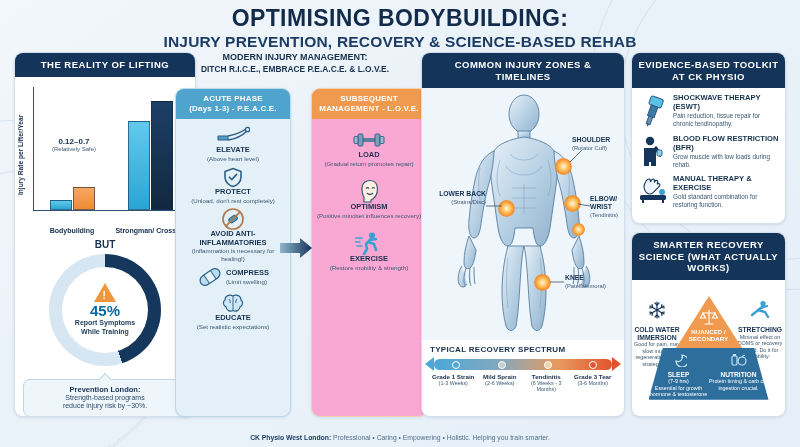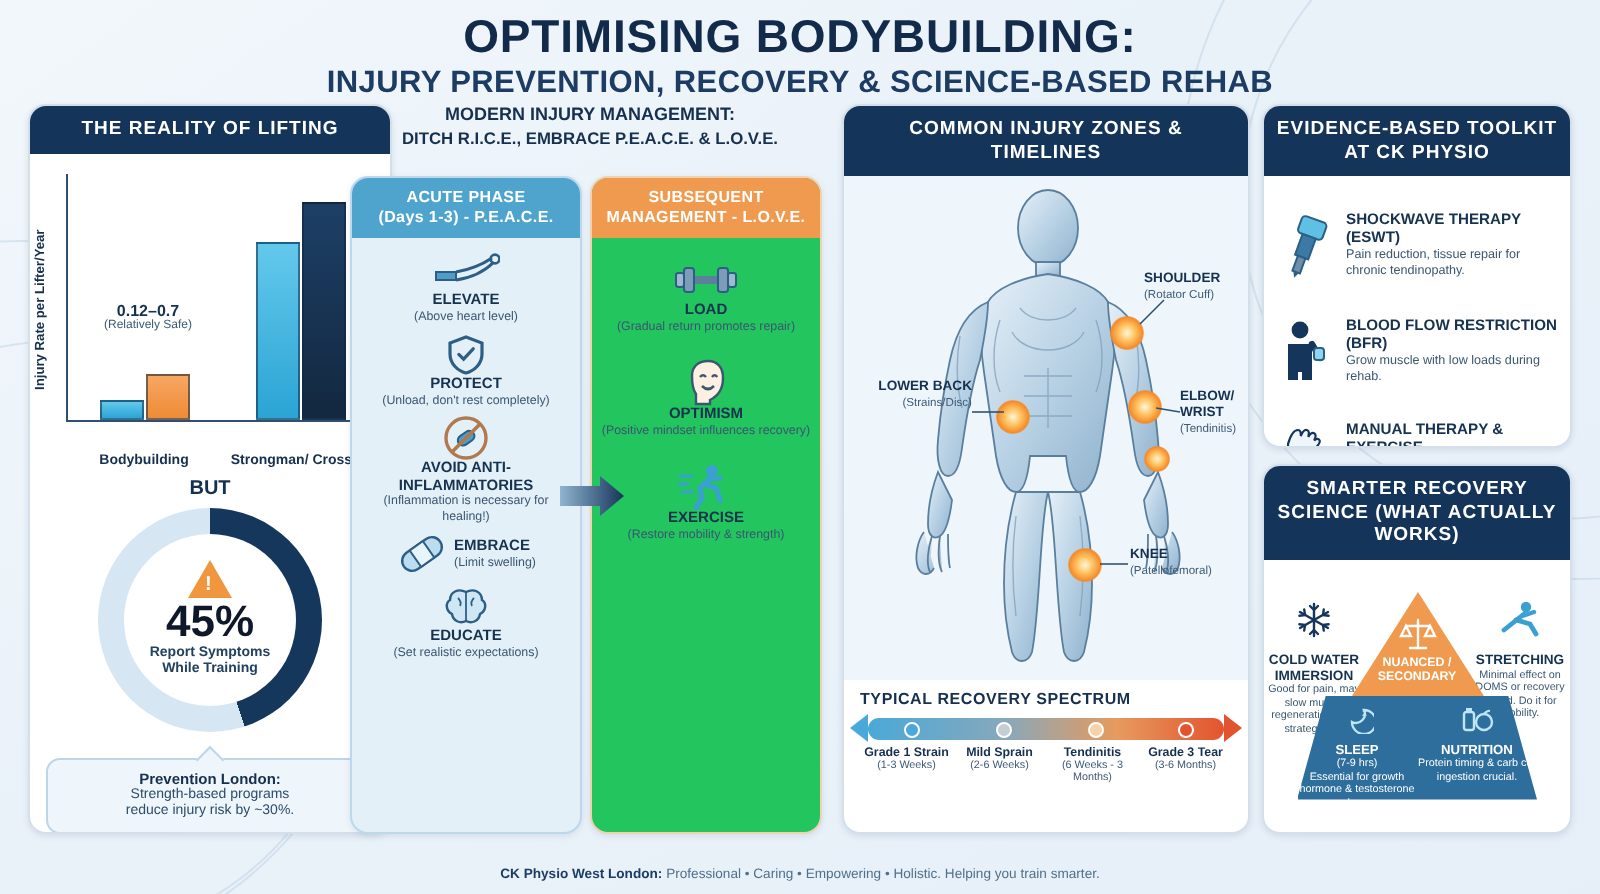--- a/index.html
+++ b/index.html
@@ -37,58 +37,58 @@
             font-size:6.6px; font-weight:bold; color:#16304f; text-align:center; }
   .plot { position:absolute; left:18px; top:10px; right:6px; bottom:26px;
           border-left:1.6px solid #2f4f73; border-bottom:1.6px solid #2f4f73; }
   .bars { position:absolute; left:0; bottom:0; width:100%; height:100%;
           display:flex; align-items:flex-end; }
   .bargrp { flex:1; display:flex; align-items:flex-end; justify-content:center; gap:1px; height:100%; }
   .bar { width:22px; border:1px solid rgba(15,40,70,.55); }
   .b-light { background:linear-gradient(180deg,#63c9ec,#2ba4d4); }
   .b-orange{ background:linear-gradient(180deg,#f7a763,#ef8b36); }
   .b-navy  { background:linear-gradient(180deg,#1d3f66,#13283f); }
-  .annot { position:absolute; left:22px; top:74px; width:74px; text-align:center; line-height:1.15; }
+  .annot { position:absolute; left:22px; top:60px; width:74px; text-align:center; line-height:1.15; }
   .annot .big { font-size:8px; font-weight:bold; color:#16304f; }
   .annot .sm  { font-size:6px; color:#3c5873; }
   .xlabels { position:absolute; left:18px; right:6px; bottom:2px; display:flex; }
   .xlabels div { flex:1; text-align:center; font-size:7px; font-weight:bold;
                  color:#16304f; line-height:1.15; }
   .butlab { text-align:center; font-size:10px; font-weight:bold; color:#16304f; margin-top:2px; }
 
   .donutwrap { position:relative; width:112px; height:112px; margin:4px auto 0 auto; }
   .donut { position:absolute; inset:0; border-radius:50%;
            background:conic-gradient(#15375c 0deg 162deg, #d6e6f2 162deg 360deg); }
   .donut::after { content:""; position:absolute; inset:13px; background:#fff; border-radius:50%; }
   .donutinner { position:absolute; inset:0; display:flex; flex-direction:column;
                 align-items:center; justify-content:center; z-index:2; }
   .warn { width:0;height:0;border-left:11px solid transparent;border-right:11px solid transparent;
           border-bottom:19px solid #f0963f; position:relative; margin-bottom:1px; }
   .warn span { position:absolute; left:-2.5px; top:7px; font-size:10px; color:#fff; font-weight:bold; }
-  .pct { font-size:22px; font-weight:bold; color:#0f172a; line-height:1; }
+  .pct { font-size:15px; font-weight:bold; color:#0369a1; line-height:1; }
   .pctsub { font-size:7px; font-weight:bold; color:#22425f; text-align:center; line-height:1.2; margin-top:1px; }
 
   .callout { position:relative; margin:13px 8px 0 8px; background:#eef6fb;
              border:1px solid #bcd6e8; border-radius:7px; padding:5px 4px; text-align:center; }
   .callout::before { content:""; position:absolute; top:-5px; left:50%; margin-left:-5px;
                      width:9px;height:9px;background:#eef6fb;border-left:1px solid #bcd6e8;
                      border-top:1px solid #bcd6e8; transform:rotate(45deg); }
   .callout .ct { font-size:7.5px; font-weight:bold; color:#16304f; }
   .callout .cb { font-size:7px; color:#2c4c6b; line-height:1.25; }
 
   
   #col2 { left:175px; top:52px; width:240px; height:365px; background:transparent;
           border:none; box-shadow:none; }
   .c2head { text-align:center; font-size:9px; font-weight:bold; color:#16304f; line-height:1.3; }
   .c2head .l2 { font-size:8.4px; }
   .panels { position:absolute; top:36px; left:0; width:240px; height:329px; }
   .panel { position:absolute; top:0; border-radius:9px; overflow:hidden;
            border:1px solid #cfe0ec; box-shadow:0 1px 3px rgba(30,60,95,.10); height:329px; }
   .panelA { left:0; width:116px; background:#e4f0f8; border-color:#bcd8ea; }
-  .panelB { left:120px; width:116px; background:#22c55e; border-color:#f0d2b0; }
+  .panelB { left:136px; width:116px; background:#f9a8d4; border-color:#f0d2b0; }
   .phdr { color:#fff; text-align:center; font-weight:bold; font-size:8px;
           line-height:1.25; padding:5px 3px; letter-spacing:.2px; }
   .phdrA { background:#4fa4cd; }
   .phdrB { background:#ef9a4e; }
   .steps { padding:5px 4px; }
   .step { text-align:center; margin-bottom:4px; }
   .stepname { font-size:7.5px; font-weight:bold; color:#15324f; line-height:1.15; }
   .stepdesc{ font-size:6.2px; color:#3a5770; line-height:1.2; }
   .ico { height:22px; display:flex; align-items:center; justify-content:center; }
   .stepC { display:flex; align-items:center; justify-content:center; gap:3px; text-align:left; }
@@ -113,21 +113,21 @@
   .dot { position:absolute; top:1.5px; width:8px; height:8px; border-radius:50%;
          border:1.5px solid #fff; }
   .specl { display:flex; margin-top:3px; }
   .specl div { flex:1; text-align:center; }
   .specl .n { font-size:6.2px; font-weight:bold; color:#16304f; }
   .specl .t { font-size:5.4px; color:#3d5a76; }
 
   
   #col4a { left:631px; top:52px; width:155px; height:172px; }
   #col4b { left:631px; top:232px; width:155px; height:185px; }
-  .trow { display:flex; gap:5px; padding:17px 6px 0 6px; }
+  .trow { display:flex; gap:5px; padding:5px 6px 0 6px; }
   .ticon { width:30px; flex:none; display:flex; align-items:flex-start; justify-content:center; padding-top:2px; }
   .ttxt .tn { font-size:7.6px; font-weight:bold; color:#15324f; line-height:1.2; }
   .ttxt .td { font-size:6.3px; color:#3a5770; line-height:1.25; margin-top:1px; }
 
   .pyr { position:relative; height:142px; margin-top:2px; }
   .tri { position:absolute; left:50%; margin-left:-33px; top:14px; width:0;height:0;
          border-left:33px solid transparent; border-right:33px solid transparent;
          border-bottom:52px solid #ef9a4e; }
   .trilab { position:absolute; left:50%; margin-left:-30px; top:46px; width:60px; text-align:center;
             font-size:6.2px; font-weight:bold; color:#fff; line-height:1.2; z-index:3; }
@@ -262,21 +262,21 @@
           <div class="step stepC">
             <div class="ico">
               <svg width="26" height="22" viewBox="0 0 26 22">
                   <g transform="rotate(-35 13 11)">
                     <rect x="2" y="6" width="22" height="10" rx="5" fill="#bcdcef" stroke="#2d5f86" stroke-width="1.2"></rect>
                     <rect x="9" y="6" width="8" height="10" fill="#e8f4fb" stroke="#2d5f86" stroke-width="1"></rect>
                   </g>
                 </svg>
             </div>
             <div>
-              <div class="stepname">EMBRACE</div>
+              <div class="stepname">COMPRESS</div>
               <div class="stepdesc">(Limit swelling)</div>
             </div>
           </div>
           <div class="step">
             <div class="ico">
               <svg width="24" height="21" viewBox="0 0 24 21">
                   <path d="M12 3 C8 1 4 3 4 7 C1.5 8.5 2 12.5 5 14 C5.5 17.5 9 19 12 17.5 C15 19 18.5 17.5 19 14 C22 12.5 22.5 8.5 20 7 C20 3 16 1 12 3 Z" fill="#cfe7f5" stroke="#2d5f86" stroke-width="1.2"></path>
                   <path d="M12 3 v14.5 M8 6 q2 2 1 4 M16 6 q-2 2 -1 4" fill="none" stroke="#2d5f86" stroke-width=".9"></path>
                 </svg>
             </div>

